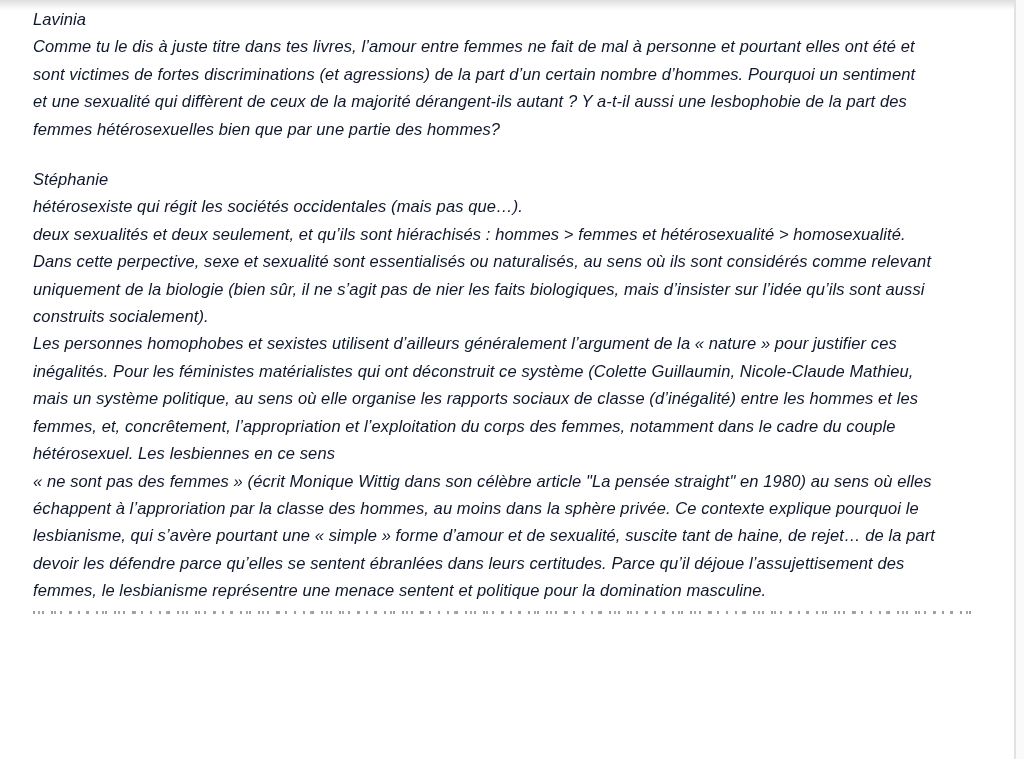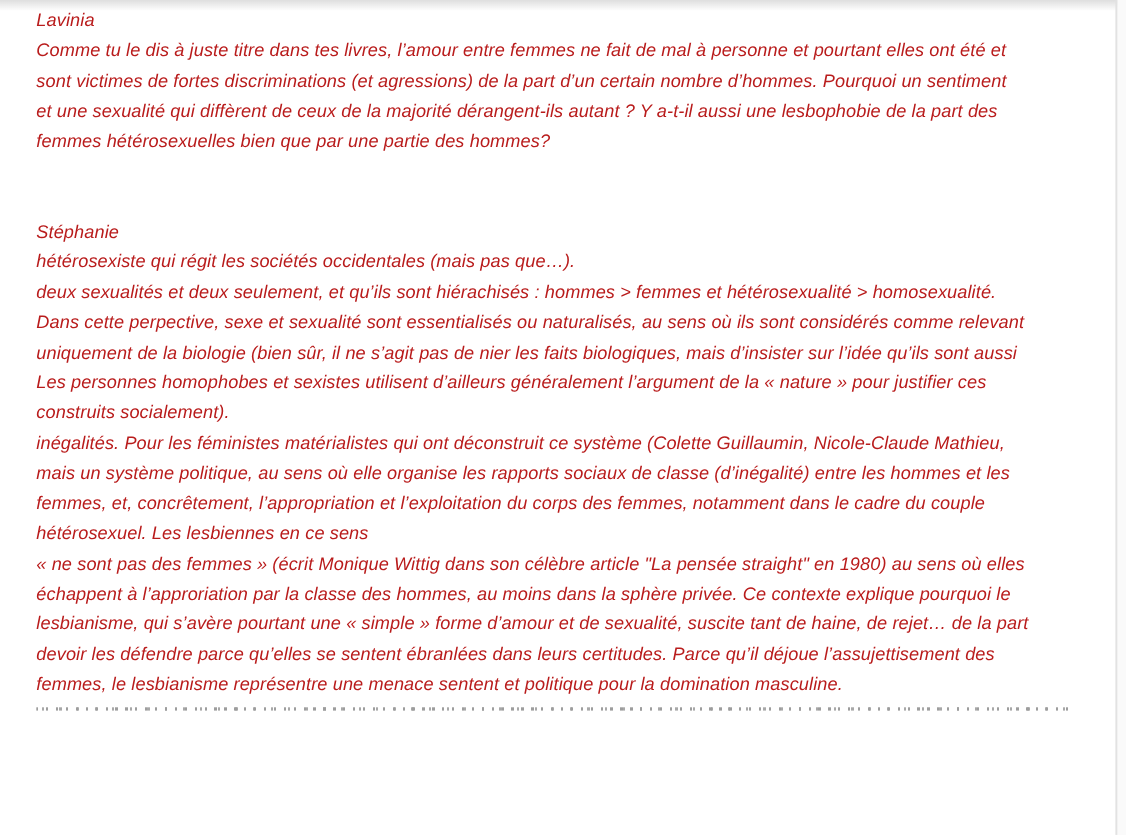--- a/index.html
+++ b/index.html
@@ -43,31 +43,31 @@
     left: 1016px;
     width: 8px;
     height: 759px;
     background: #fafafa;
   }
   .content {
     position: absolute;
     left: 33px;
     top: 6px;
     width: 950px;
-    color: #b91c1c;
+    color: #0f172a;
     font-style: italic;
     font-size: 16.5px;
     line-height: 27.4px;
     letter-spacing: 0.1px;
   }
   .speaker, .line {
     white-space: pre;
   }
   .answer-section {
-    margin-top: 55px;
+    margin-top: 23px;
   }
   .clipped-text-line {
     margin-top: 6px;
     width: 945px;
     height: 3px;
     opacity: 0.85;
     background:
       repeating-linear-gradient(90deg, #8d8d8d 0 2px, transparent 2px 9px),
       repeating-linear-gradient(90deg, transparent 0 5px, #9a9a9a 5px 7px, transparent 7px 16px);
   }
@@ -89,22 +89,22 @@
         </div>
     </div>
 
     <div class="answer-section">
       <div class="speaker">Stéphanie</div>
       <div>
           <div class="line">hétérosexiste qui régit les sociétés occidentales (mais pas que…).</div>
           <div class="line">deux sexualités et deux seulement, et qu’ils sont hiérachisés : hommes &gt; femmes et hétérosexualité &gt; homosexualité.</div>
           <div class="line">Dans cette perpective, sexe et sexualité sont essentialisés ou naturalisés, au sens où ils sont considérés comme relevant</div>
           <div class="line">uniquement de la biologie (bien sûr, il ne s’agit pas de nier les faits biologiques, mais d’insister sur l’idée qu’ils sont aussi</div>
+          <div class="line">construits socialement).</div>
           <div class="line">Les personnes homophobes et sexistes utilisent d’ailleurs généralement l’argument de la « nature » pour justifier ces</div>
-          <div class="line">construits socialement).</div>
           <div class="line">inégalités. Pour les féministes matérialistes qui ont déconstruit ce système (Colette Guillaumin, Nicole-Claude Mathieu,</div>
           <div class="line">mais un système politique, au sens où elle organise les rapports sociaux de classe (d’inégalité) entre les hommes et les</div>
           <div class="line">femmes, et, concrêtement, l’appropriation et l’exploitation du corps des femmes, notamment dans le cadre du couple</div>
           <div class="line">hétérosexuel. Les lesbiennes en ce sens</div>
           <div class="line">« ne sont pas des femmes » (écrit Monique Wittig dans son célèbre article "La pensée straight" en 1980) au sens où elles</div>
           <div class="line">échappent à l’approriation par la classe des hommes, au moins dans la sphère privée. Ce contexte explique pourquoi le</div>
           <div class="line">lesbianisme, qui s’avère pourtant une « simple » forme d’amour et de sexualité, suscite tant de haine, de rejet… de la part</div>
           <div class="line">devoir les défendre parce qu’elles se sentent ébranlées dans leurs certitudes. Parce qu’il déjoue l’assujettisement des</div>
           <div class="line">femmes, le lesbianisme représentre une menace sentent et politique pour la domination masculine.</div>
         </div>

